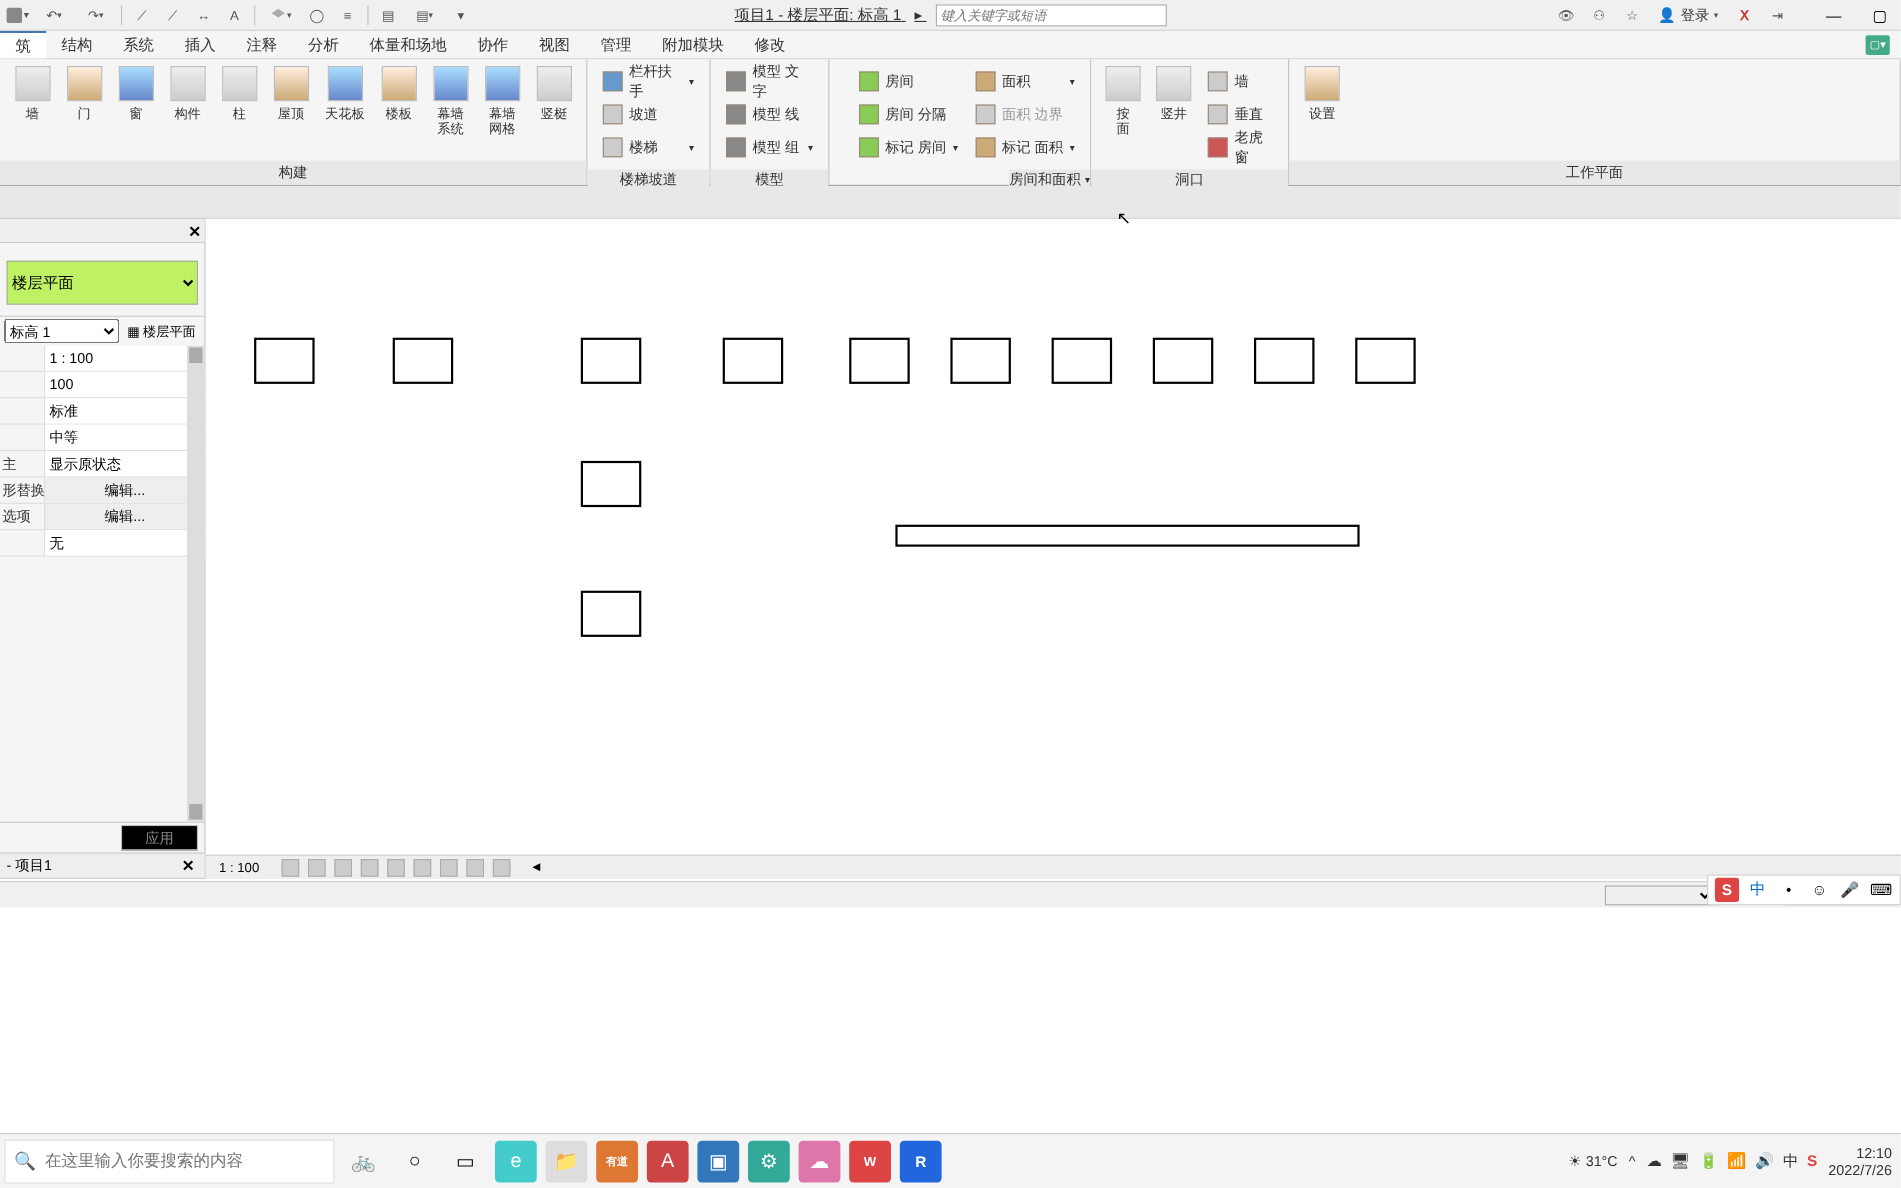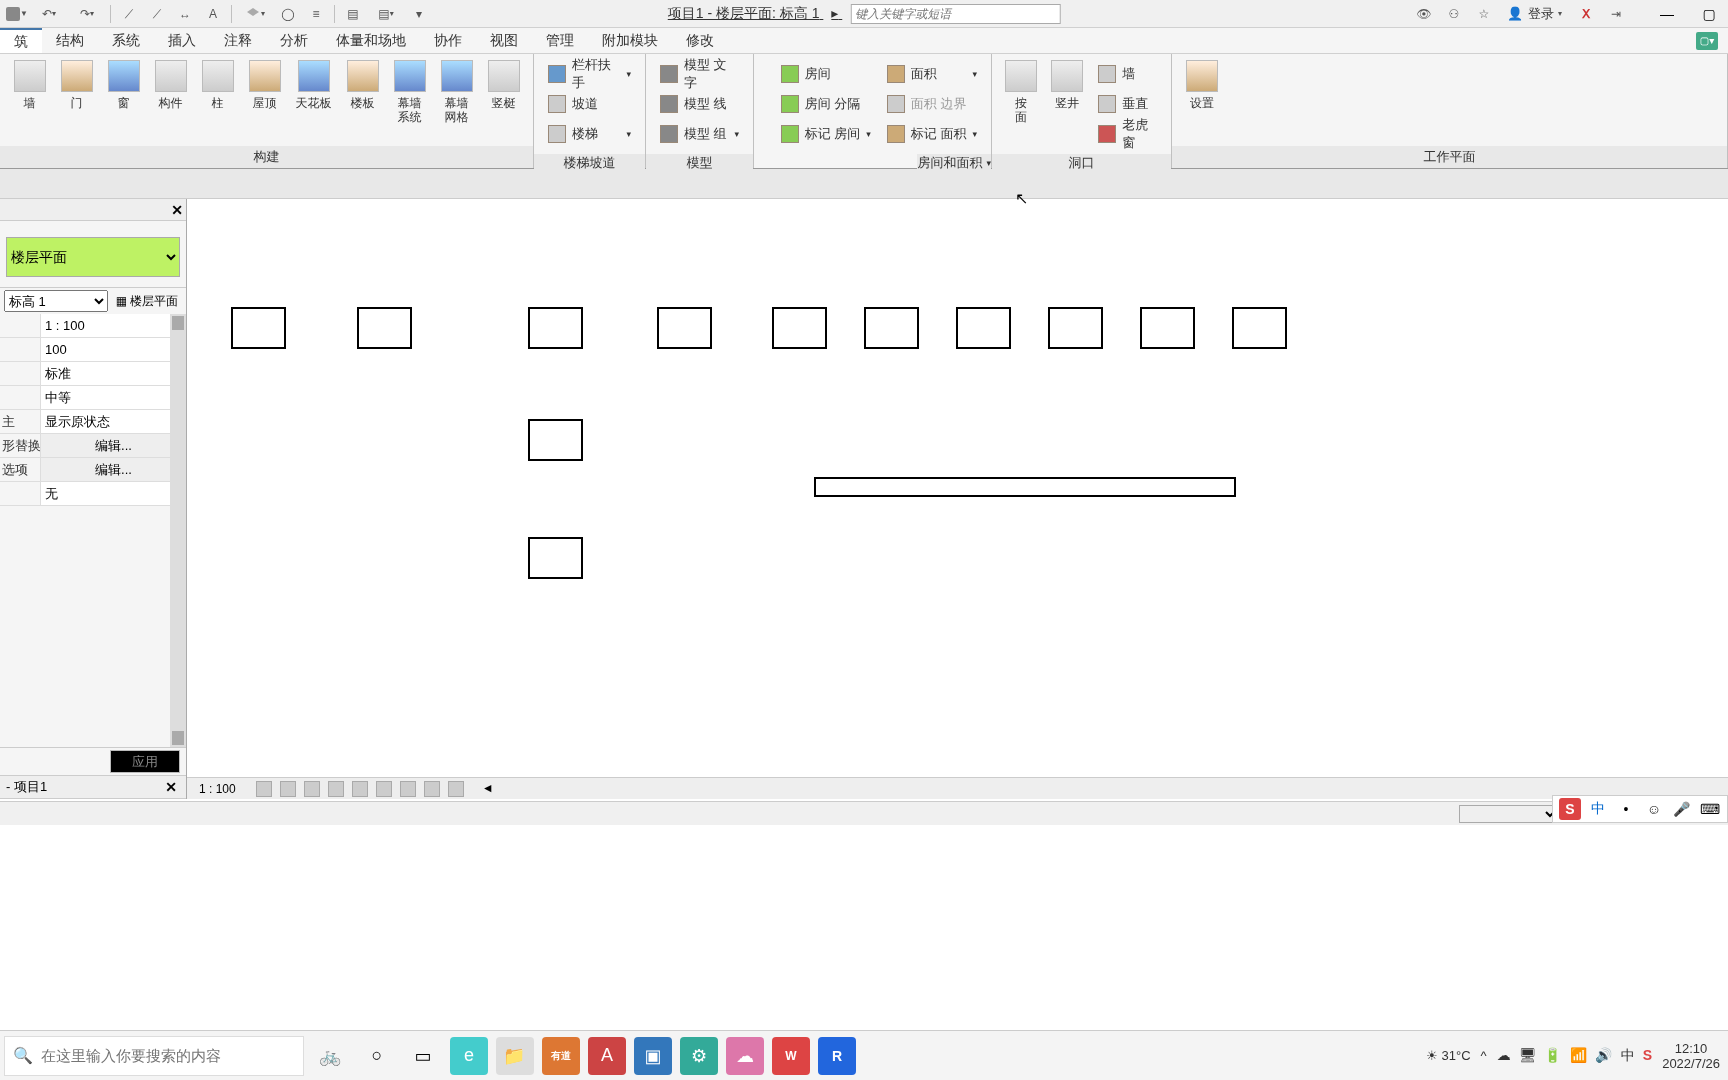--- a/index.html
+++ b/index.html
@@ -110,21 +110,21 @@
 .task-icon.red { background: #c44; color: #fff; }
 .task-icon.blue { background: #37b; color: #fff; }
 .task-icon.teal { background: #3a9; color: #fff; }
 .task-icon.pink { background: #d7a; color: #fff; }
 .task-icon.wps { background: #d44; color: #fff; font-size: 12px; font-weight: bold; }
 .task-icon.revit { background: #26d; color: #fff; font-size: 14px; font-weight: bold; }
 .task-icon.gray { background: #ddd; }
 .tray { margin-left: auto; display: flex; align-items: center; gap: 10px; padding: 0 8px; font-size: 13px; color: #333; }
 .tray .temp { display: flex; align-items: center; gap: 4px; }
 .tray .ticons { display: flex; gap: 8px; font-size: 14px; }
-.tray .clock { text-align: center; line-height: 15px; font-size: 13px; }
+.tray .clock { text-align: right; line-height: 15px; font-size: 13px; }
 
 
 .ime-bar { position: absolute; right: 0; top: 795px; height: 28px; background: #fff; border: 1px solid #ccc; display: flex; align-items: center; gap: 6px; padding: 0 6px; font-size: 14px; }
 .ime-bar .ime-btn { width: 22px; height: 22px; display: flex; align-items: center; justify-content: center; border-radius: 3px; }
 .ime-bar .sogou { background: #d44; color: #fff; font-weight: bold; }
 .ime-bar .zh { color: #06c; }
 
 svg { display: block; }
 .tiny-dd { font-size: 8px; color: #555; }
 </style>

